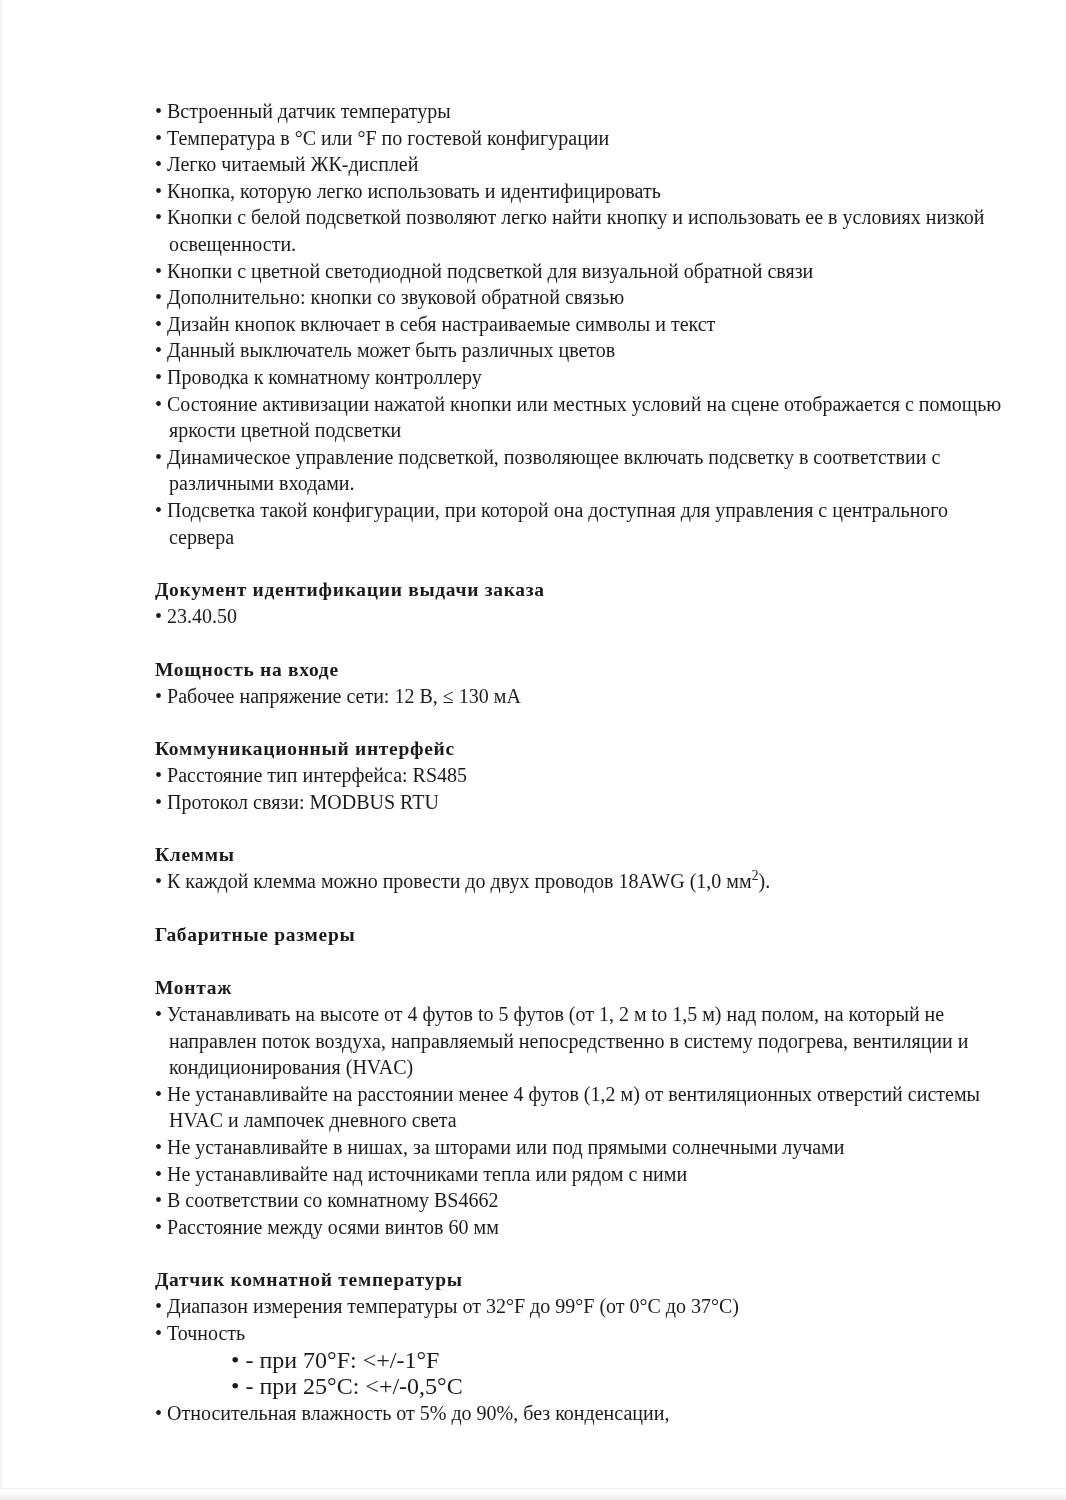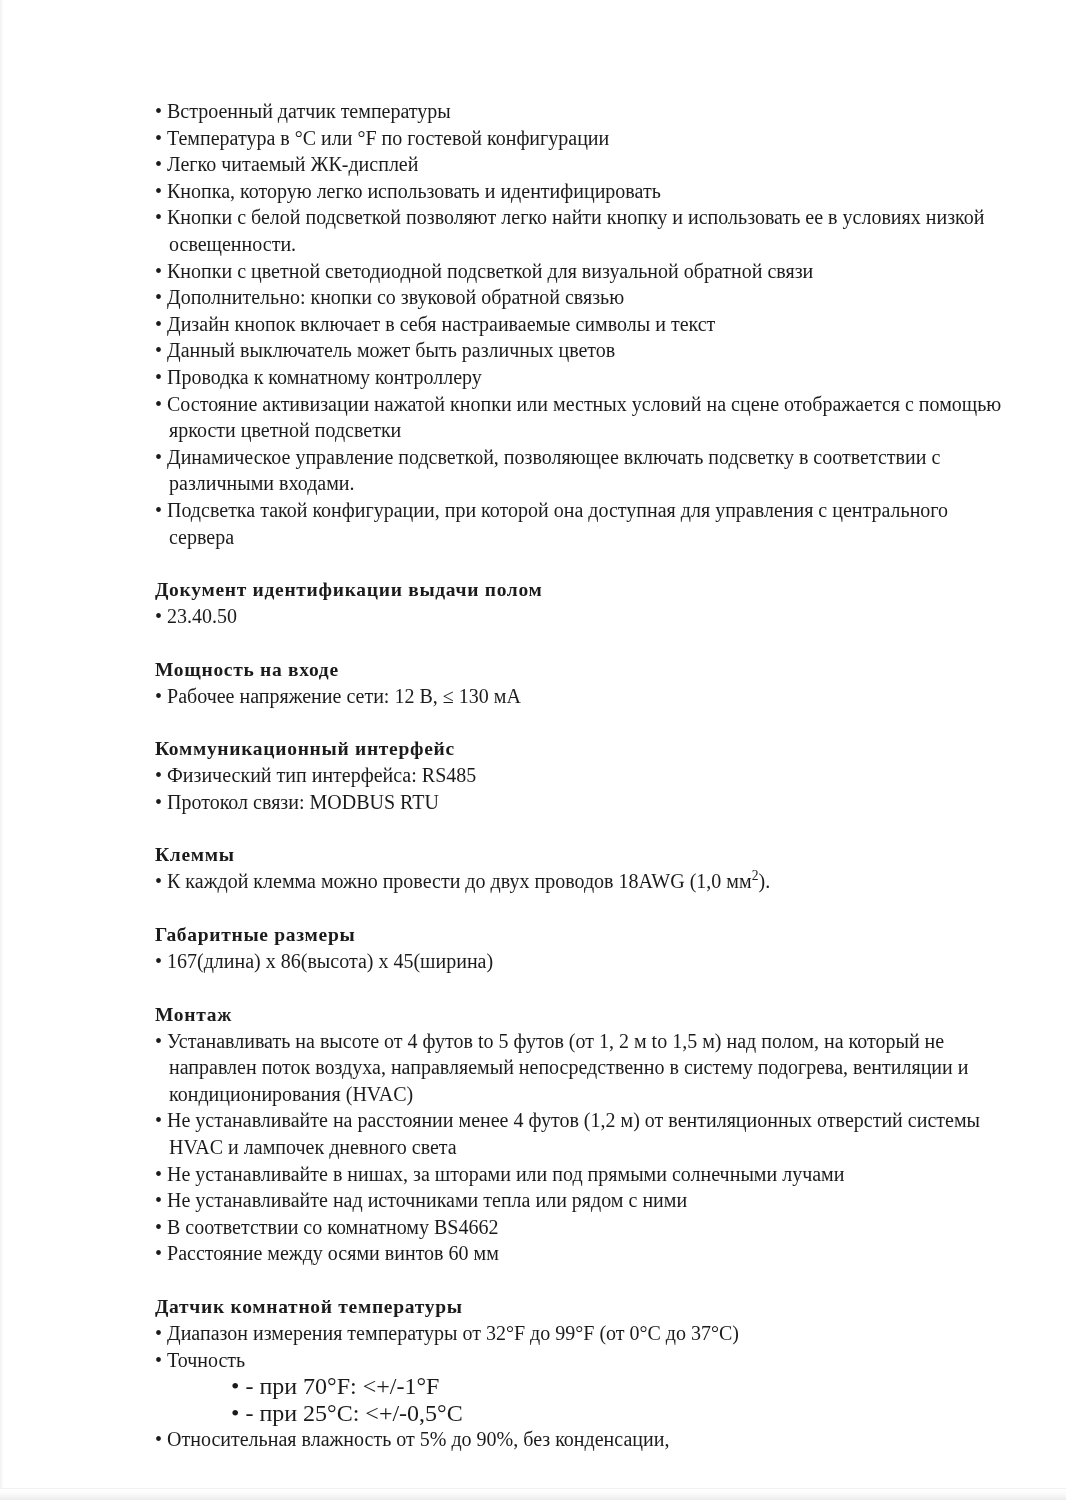--- a/index.html
+++ b/index.html
@@ -94,43 +94,42 @@
         <div class="bullet-line">• Дополнительно: кнопки со звуковой обратной связью</div>
         <div class="bullet-line">• Дизайн кнопок включает в себя настраиваемые символы и текст</div>
         <div class="bullet-line">• Данный выключатель может быть различных цветов</div>
         <div class="bullet-line">• Проводка к комнатному контроллеру</div>
         <div class="bullet-line">• Состояние активизации нажатой кнопки или местных условий на сцене отображается с помощью яркости цветной подсветки</div>
         <div class="bullet-line">• Динамическое управление подсветкой, позволяющее включать подсветку в соответствии с различными входами.</div>
         <div class="bullet-line">• Подсветка такой конфигурации, при которой она доступная для управления с центрального сервера</div>
       </div>
       <div class="block">
         <div class="spacer-before-heading"></div>
-        <div class="heading">Документ идентификации выдачи полом</div>
+        <div class="heading">Документ идентификации выдачи заказа</div>
         <div class="bullet-line">• 23.40.50</div>
       </div>
       <div class="block">
         <div class="spacer-before-heading"></div>
         <div class="heading">Мощность на входе</div>
         <div class="bullet-line">• Рабочее напряжение сети: 12 В, ≤ 130 мА</div>
       </div>
       <div class="block">
         <div class="spacer-before-heading"></div>
         <div class="heading">Коммуникационный интерфейс</div>
-        <div class="bullet-line">• Физический тип интерфейса: RS485</div>
+        <div class="bullet-line">• Расстояние тип интерфейса: RS485</div>
         <div class="bullet-line">• Протокол связи: MODBUS RTU</div>
       </div>
       <div class="block">
         <div class="spacer-before-heading"></div>
         <div class="heading">Клеммы</div>
         <div class="bullet-line">• К каждой клемма можно провести до двух проводов 18AWG (1,0 мм<sup>2</sup>).</div>
       </div>
       <div class="block">
         <div class="spacer-before-heading"></div>
         <div class="heading">Габаритные размеры</div>
-        <div class="bullet-line">• 167(длина) х 86(высота) х 45(ширина)</div>
       </div>
       <div class="block">
         <div class="spacer-before-heading"></div>
         <div class="heading">Монтаж</div>
         <div class="bullet-line">• Устанавливать на высоте от 4 футов to 5 футов (от 1, 2 м to 1,5 м) над полом, на который не направлен поток воздуха, направляемый непосредственно в систему подогрева, вентиляции и кондиционирования (HVAC)</div>
         <div class="bullet-line">• Не устанавливайте на расстоянии менее 4 футов (1,2 м) от вентиляционных отверстий системы HVAC и лампочек дневного света</div>
         <div class="bullet-line">• Не устанавливайте в нишах, за шторами или под прямыми солнечными лучами</div>
         <div class="bullet-line">• Не устанавливайте над источниками тепла или рядом с ними</div>
         <div class="bullet-line">• В соответствии со комнатному BS4662</div>
         <div class="bullet-line">• Расстояние между осями винтов 60 мм</div>

